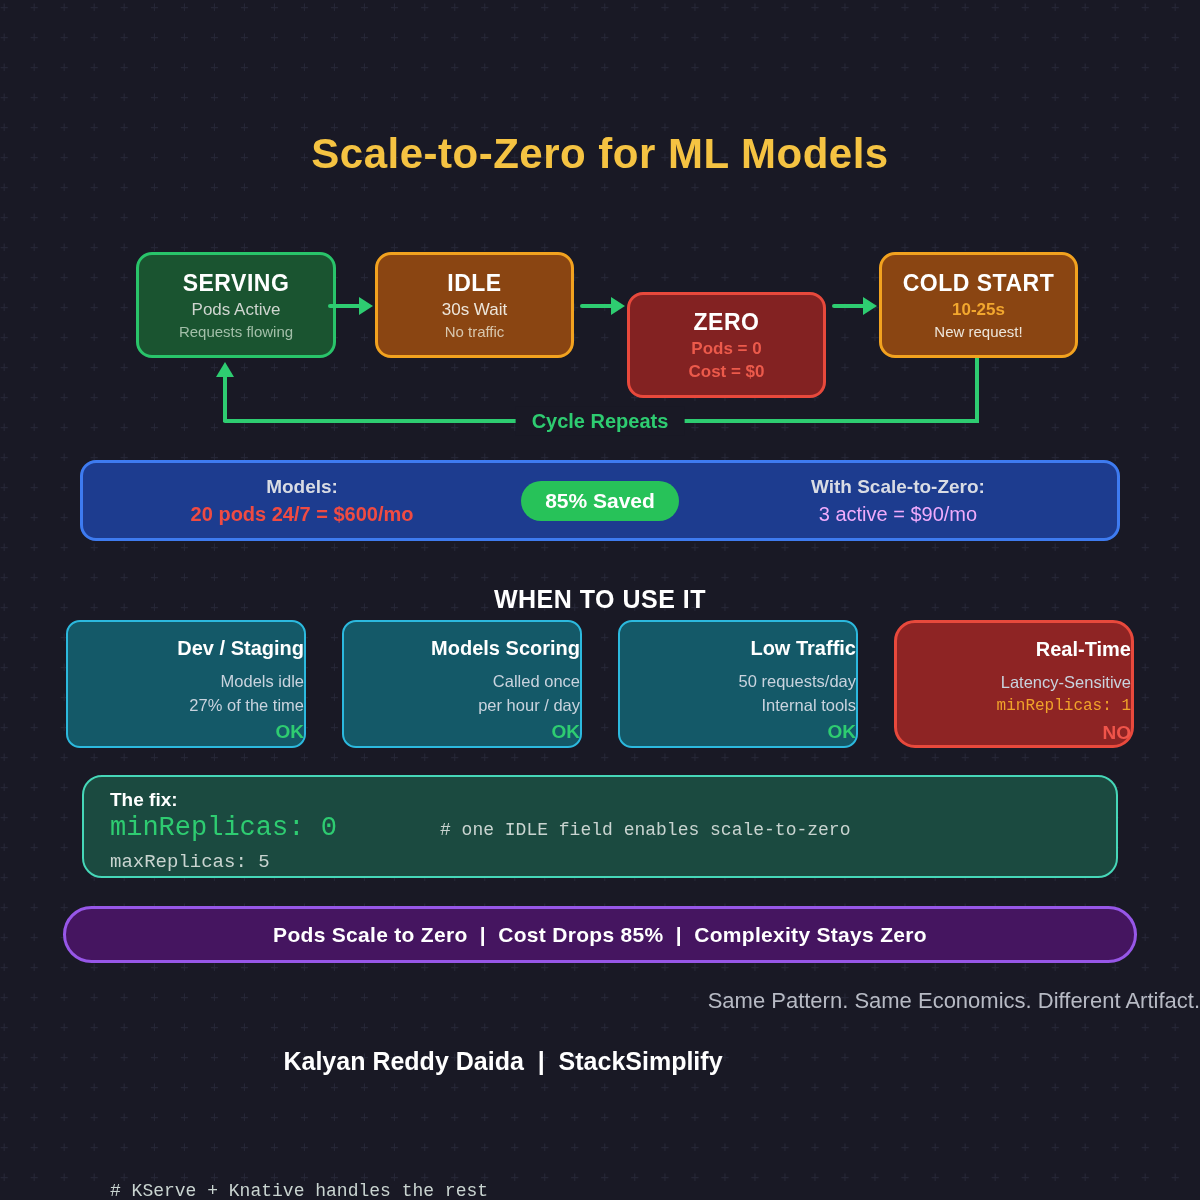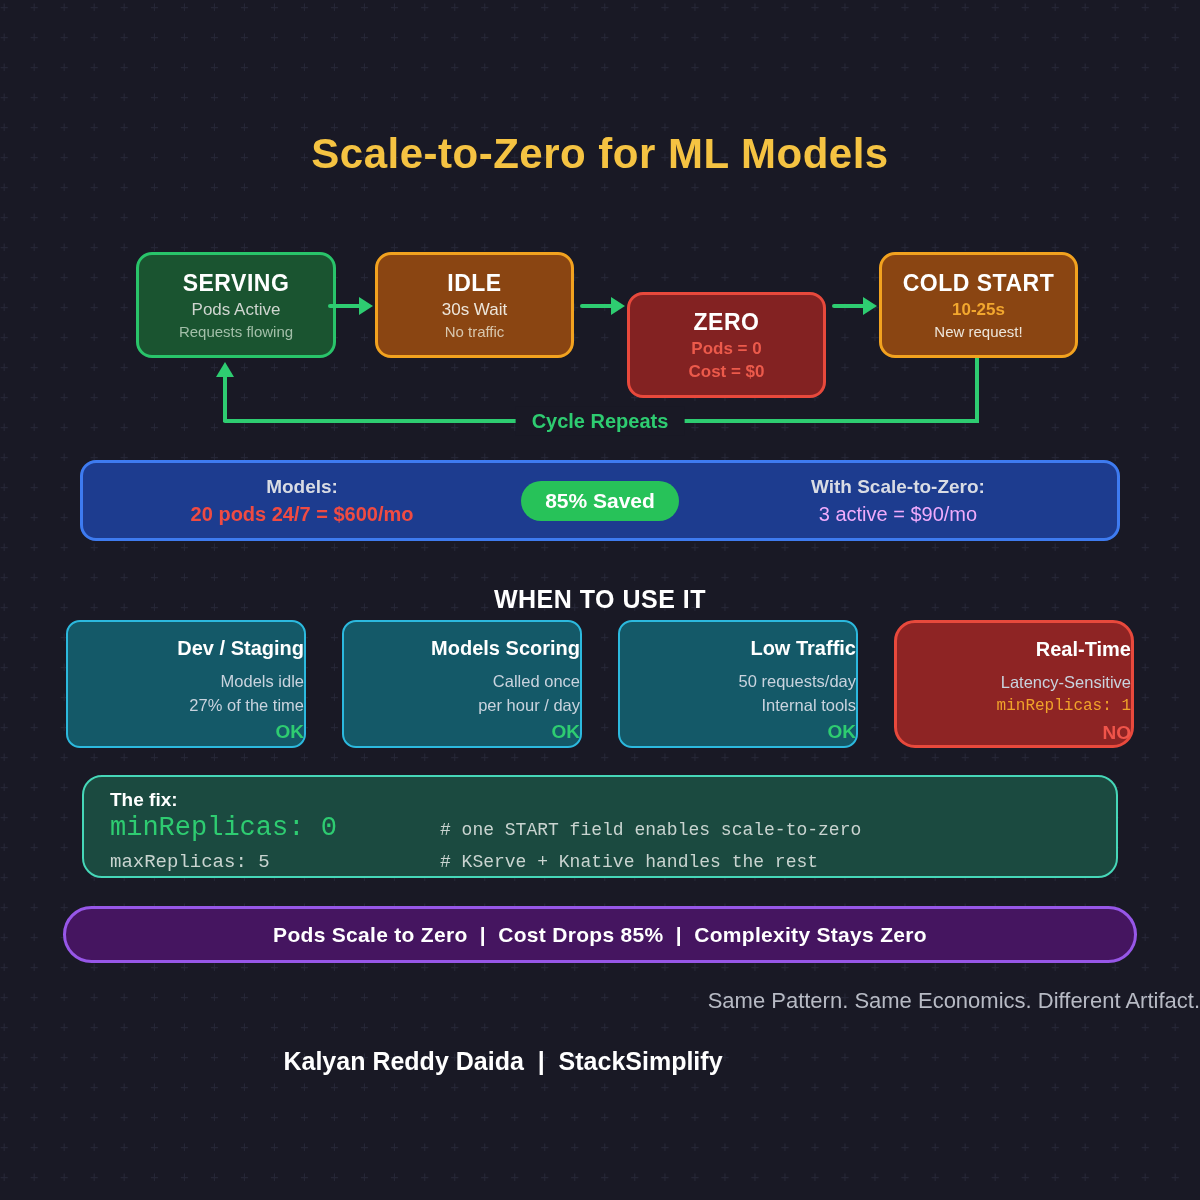--- a/index.html
+++ b/index.html
@@ -97,21 +97,21 @@
 
   
   .fix-block {
     position:absolute; left:82px; top:775px; width:1036px; height:103px;
     background:#1B4A40; border:2.5px solid #46D7B8; border-radius:20px;
   }
   .fix-label { position:absolute; left:26px; top:12px; font-size:19px; font-weight:bold; color:#ffffff; }
   .code-row { position:absolute; left:26px; right:26px; display:flex; align-items:baseline;
     font-family:"Liberation Mono","DejaVu Sans Mono",monospace; }
   .code-row-1 { top:36px; }
-  .code-row-2 { top:74px; }
+  .code-row-2 { top:74px;flex-direction:column; }
   .code-key { flex:0 0 330px; }
   .code-green { font-size:27px; color:#2ECC71; }
   .code-gray  { font-size:19px; color:#C9D4D0; }
   .code-comment { font-size:18px; color:#C9D4D0; }
 
   
   .banner {
     position:absolute; left:63px; top:906px; width:1074px; height:57px;
     background:#451560; border:3px solid #9757E8; border-radius:29px;
     display:flex; align-items:center; justify-content:center;
@@ -260,21 +260,21 @@
     <div class="ctitle">Real-Time</div>
     <div class="cline">Latency-Sensitive</div>
     <div class="ccode">minReplicas: 1</div>
     <div class="verdict-no">NO</div>
   </div>
 
   <div class="fix-block">
     <div class="fix-label">The fix:</div>
     <div class="code-row code-row-1">
       <span class="code-key code-green">minReplicas: 0</span>
-      <span class="code-comment"># one START field enables scale-to-zero</span>
+      <span class="code-comment"># one IDLE field enables scale-to-zero</span>
     </div>
     <div class="code-row code-row-2">
       <span class="code-key code-gray">maxReplicas: 5</span>
       <span class="code-comment"># KServe + Knative handles the rest</span>
     </div>
   </div>
 
   <div class="banner">Pods Scale to Zero &nbsp;|&nbsp; Cost Drops 85% &nbsp;|&nbsp; Complexity Stays Zero</div>
 
   <div class="tagline">Same Pattern. Same Economics. Different Artifact.</div>

